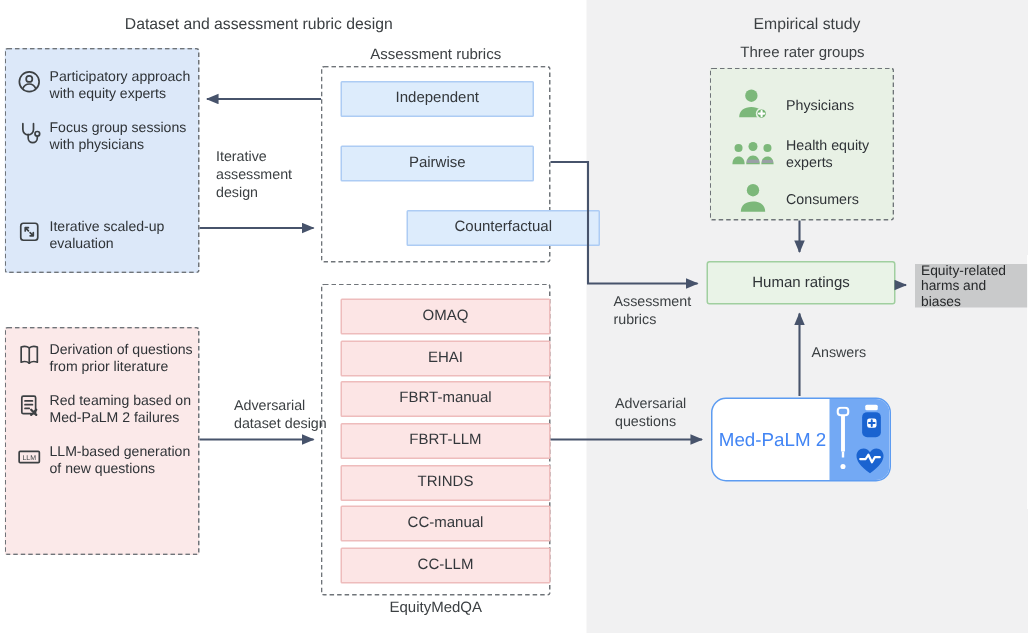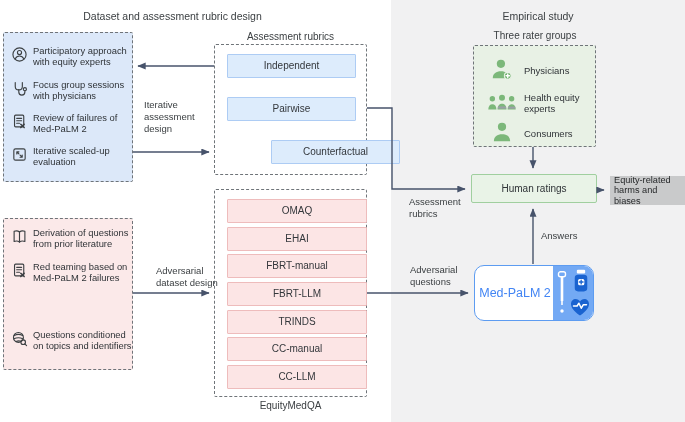--- a/index.html
+++ b/index.html
@@ -67,28 +67,20 @@
       <span class="lbl">Participatory approach with equity experts</span>
     </div>
     <div class="input-row" style="top:46px;">
       <svg class="ic icon-stroke" viewBox="0 0 24 24">
         <path d="M6 3.5v5.5a5 5 0 0 0 10 0V3.5"></path>
         <path d="M11 13.6V17a4.3 4.3 0 0 0 8.6 0v-1.7"></path>
         <circle cx="19.6" cy="13" r="2.2"></circle>
       </svg>
       <span class="lbl">Focus group sessions with physicians</span>
     </div>
-    <div class="input-row" style="top:79px;">
-      <svg class="ic icon-stroke" viewBox="0 0 24 24">
-        <rect x="5" y="3" width="13" height="16.5" rx="1.5"></rect>
-        <path d="M8 7.5h7M8 11h7M8 14.5h4"></path>
-        <path d="M13.8 15.8l4.8 4.8M18.6 15.8l-4.8 4.8" stroke-width="2.1"></path>
-      </svg>
-      <span class="lbl">Review of failures of Med-PaLM 2</span>
-    </div>
     <div class="input-row" style="top:112px;">
       <svg class="ic icon-stroke" viewBox="0 0 24 24">
         <rect x="4" y="4" width="16" height="16" rx="2.5"></rect>
         <path d="M8.2 11.2V8.2h3M8.2 8.2l3 3M15.8 12.8v3h-3M15.8 15.8l-3-3"></path>
       </svg>
       <span class="lbl">Iterative scaled-up evaluation</span>
     </div>
   </div>
 
   <div class="caption" style="left:214px; top:31px; width:153px;">Assessment rubrics</div>
@@ -109,28 +101,26 @@
       <span class="lbl">Derivation of questions from prior literature</span>
     </div>
     <div class="input-row" style="top:42px;">
       <svg class="ic icon-stroke" viewBox="0 0 24 24">
         <rect x="5" y="3" width="13" height="16.5" rx="1.5"></rect>
         <path d="M8 7.5h7M8 11h7M8 14.5h4"></path>
         <path d="M13.8 15.8l4.8 4.8M18.6 15.8l-4.8 4.8" stroke-width="2.1"></path>
       </svg>
       <span class="lbl">Red teaming based on Med-PaLM 2 failures</span>
     </div>
-    <div class="input-row" style="top:110px;">
-      <svg class="ic icon-stroke" viewBox="0 0 24 24">
-        <circle cx="10.5" cy="10.5" r="7"></circle>
-        <path d="M4.6 7.6c3.7-1.9 8-1.9 11.7 0M4.1 12.3c4-1.8 8.7-1.8 12.7 0M7 16.4c2.4-1.2 5-1.3 7-.4"></path>
-        <circle cx="17.2" cy="17.2" r="3.2"></circle>
-        <path d="M19.6 19.6L22 22"></path>
-      </svg>
-      <span class="lbl">Questions conditioned on topics and identifiers</span>
+    <div class="input-row" style="top:76px;">
+      <svg class="ic" viewBox="0 0 24 24">
+        <rect x="2.5" y="7" width="19" height="10.5" rx="1" class="icon-stroke"></rect>
+        <text x="12" y="15" text-anchor="middle" font-size="6.6" fill="#3c4043" font-family="Liberation Sans, sans-serif">LLM</text>
+      </svg>
+      <span class="lbl">LLM-based generation of new questions</span>
     </div>
   </div>
 
   <div class="flow-label" style="left:156px; top:265px; width:66px;">Adversarial dataset design</div>
 
   <div class="dashed-box fill-white" style="left:214px; top:189px; width:153px; height:208px;">
     <div class="dataset-item" style="top:9px;">OMAQ</div>
     <div class="dataset-item" style="top:37px;">EHAI</div>
     <div class="dataset-item" style="top:64px;">FBRT-manual</div>
     <div class="dataset-item" style="top:92px;">FBRT-LLM</div>

